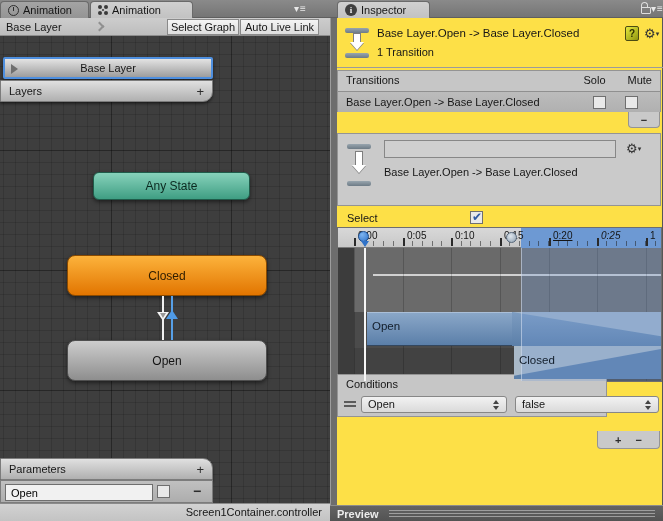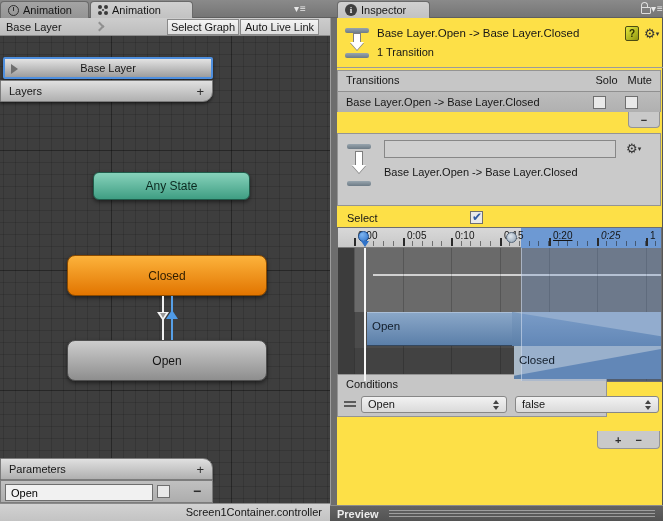--- a/index.html
+++ b/index.html
@@ -120,21 +120,21 @@
   .trans-ic .head { position:absolute; width:0; height:0;
     border-left:7px solid transparent; border-right:7px solid transparent;
     border-top:8px solid #fff; filter:drop-shadow(0 1px 0 #7e7e7e); }
   .book-ic { position:absolute; width:14px; height:15px; border-radius:2px;
     background:linear-gradient(135deg,#e6ea3c,#8f9410); border:1px solid #4c4c12;
     color:#2e3000; font:bold 10px/14px "Liberation Sans",sans-serif; text-align:center; }
   .gear-ic { position:absolute; color:#333; font-size:13px; line-height:13px; }
   .gear-ic::after { content:"▾"; font-size:7px; vertical-align:bottom; }
 
   .box { position:absolute; border:1px solid #949494; background:#c6c6c6; }
-  .box-hdr { height:20px; line-height:19px; padding:0 8px; display:flex; }
+  .box-hdr { height:20px; line-height:19px; padding:0 8px; display:flex;gap:12px; }
   .trans-row { height:21px; line-height:20px; padding:0 8px;
     background:linear-gradient(#bcbcbc,#b0b0b0); border-top:1px solid #909090; position:relative; }
   .mini-tab { position:absolute; background:#c9c9c9; border:1px solid #949494; border-top:none;
     border-radius:0 0 4px 4px; text-align:center; font-weight:bold; color:#2c2c2c;
     display:flex; align-items:center; justify-content:center; gap:14px; }
 
   .name-field { position:absolute; background:#cfcfcf; border:1px solid #878787;
     font-family:"Liberation Sans",sans-serif; font-size:11px; padding:0 4px; }
 
   

